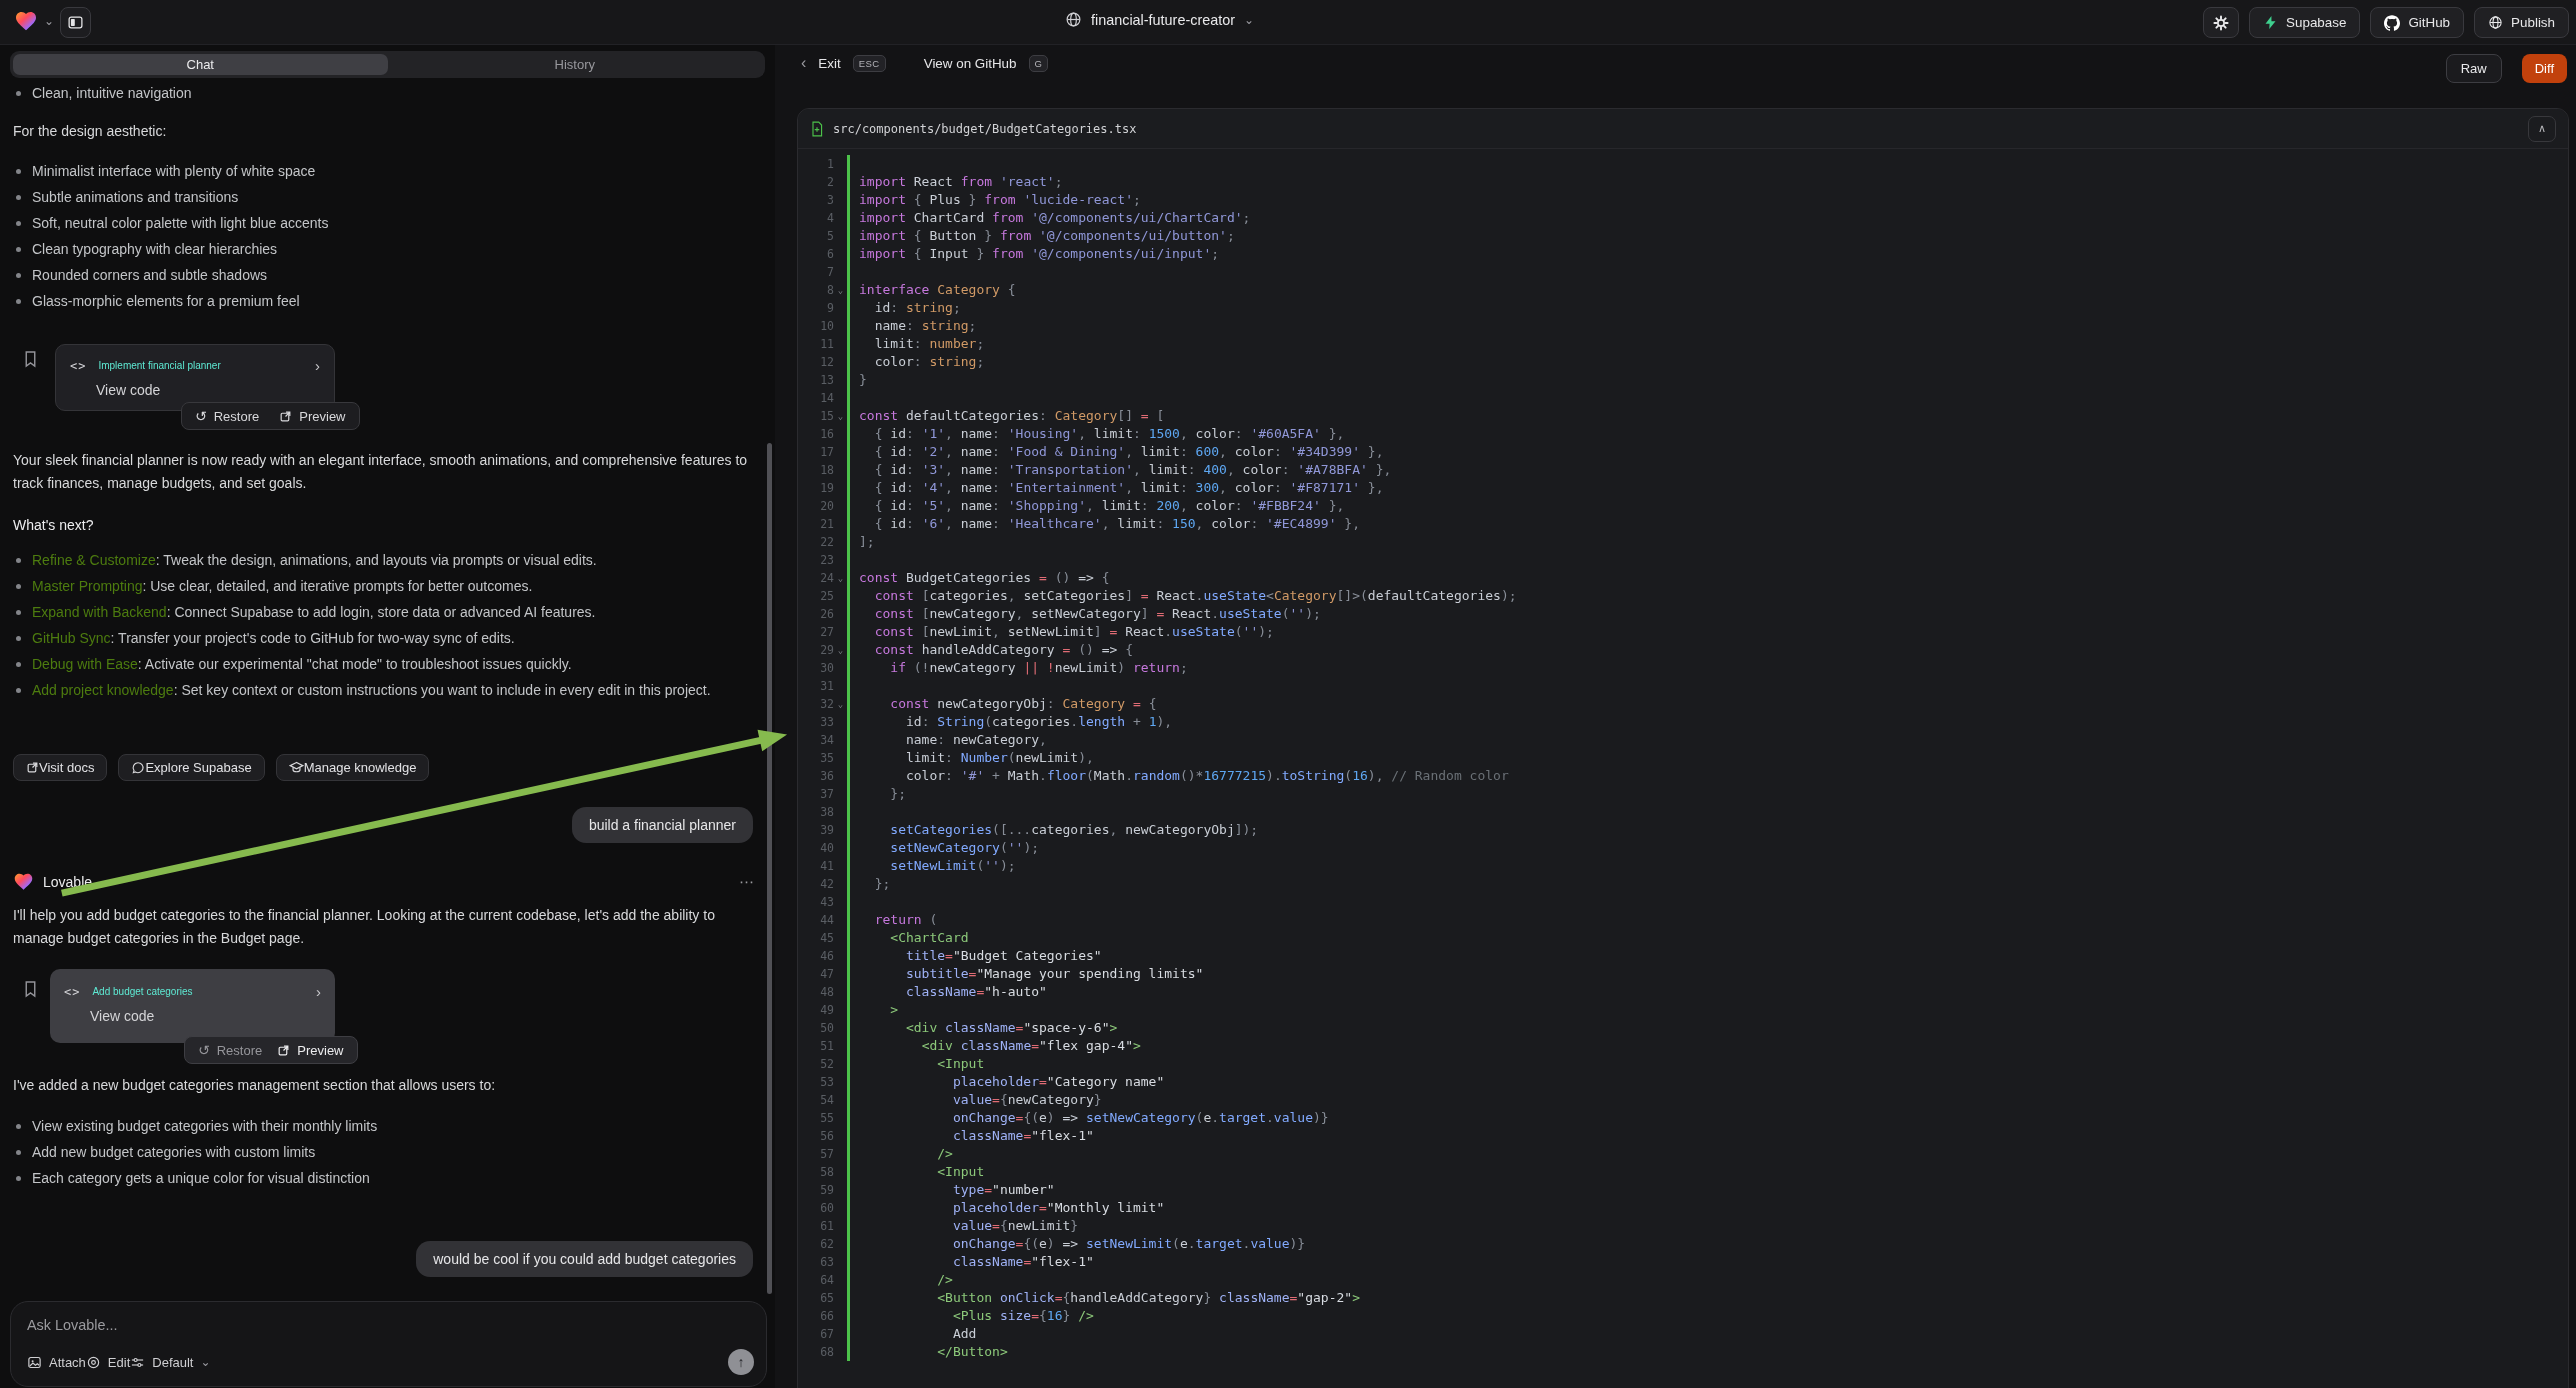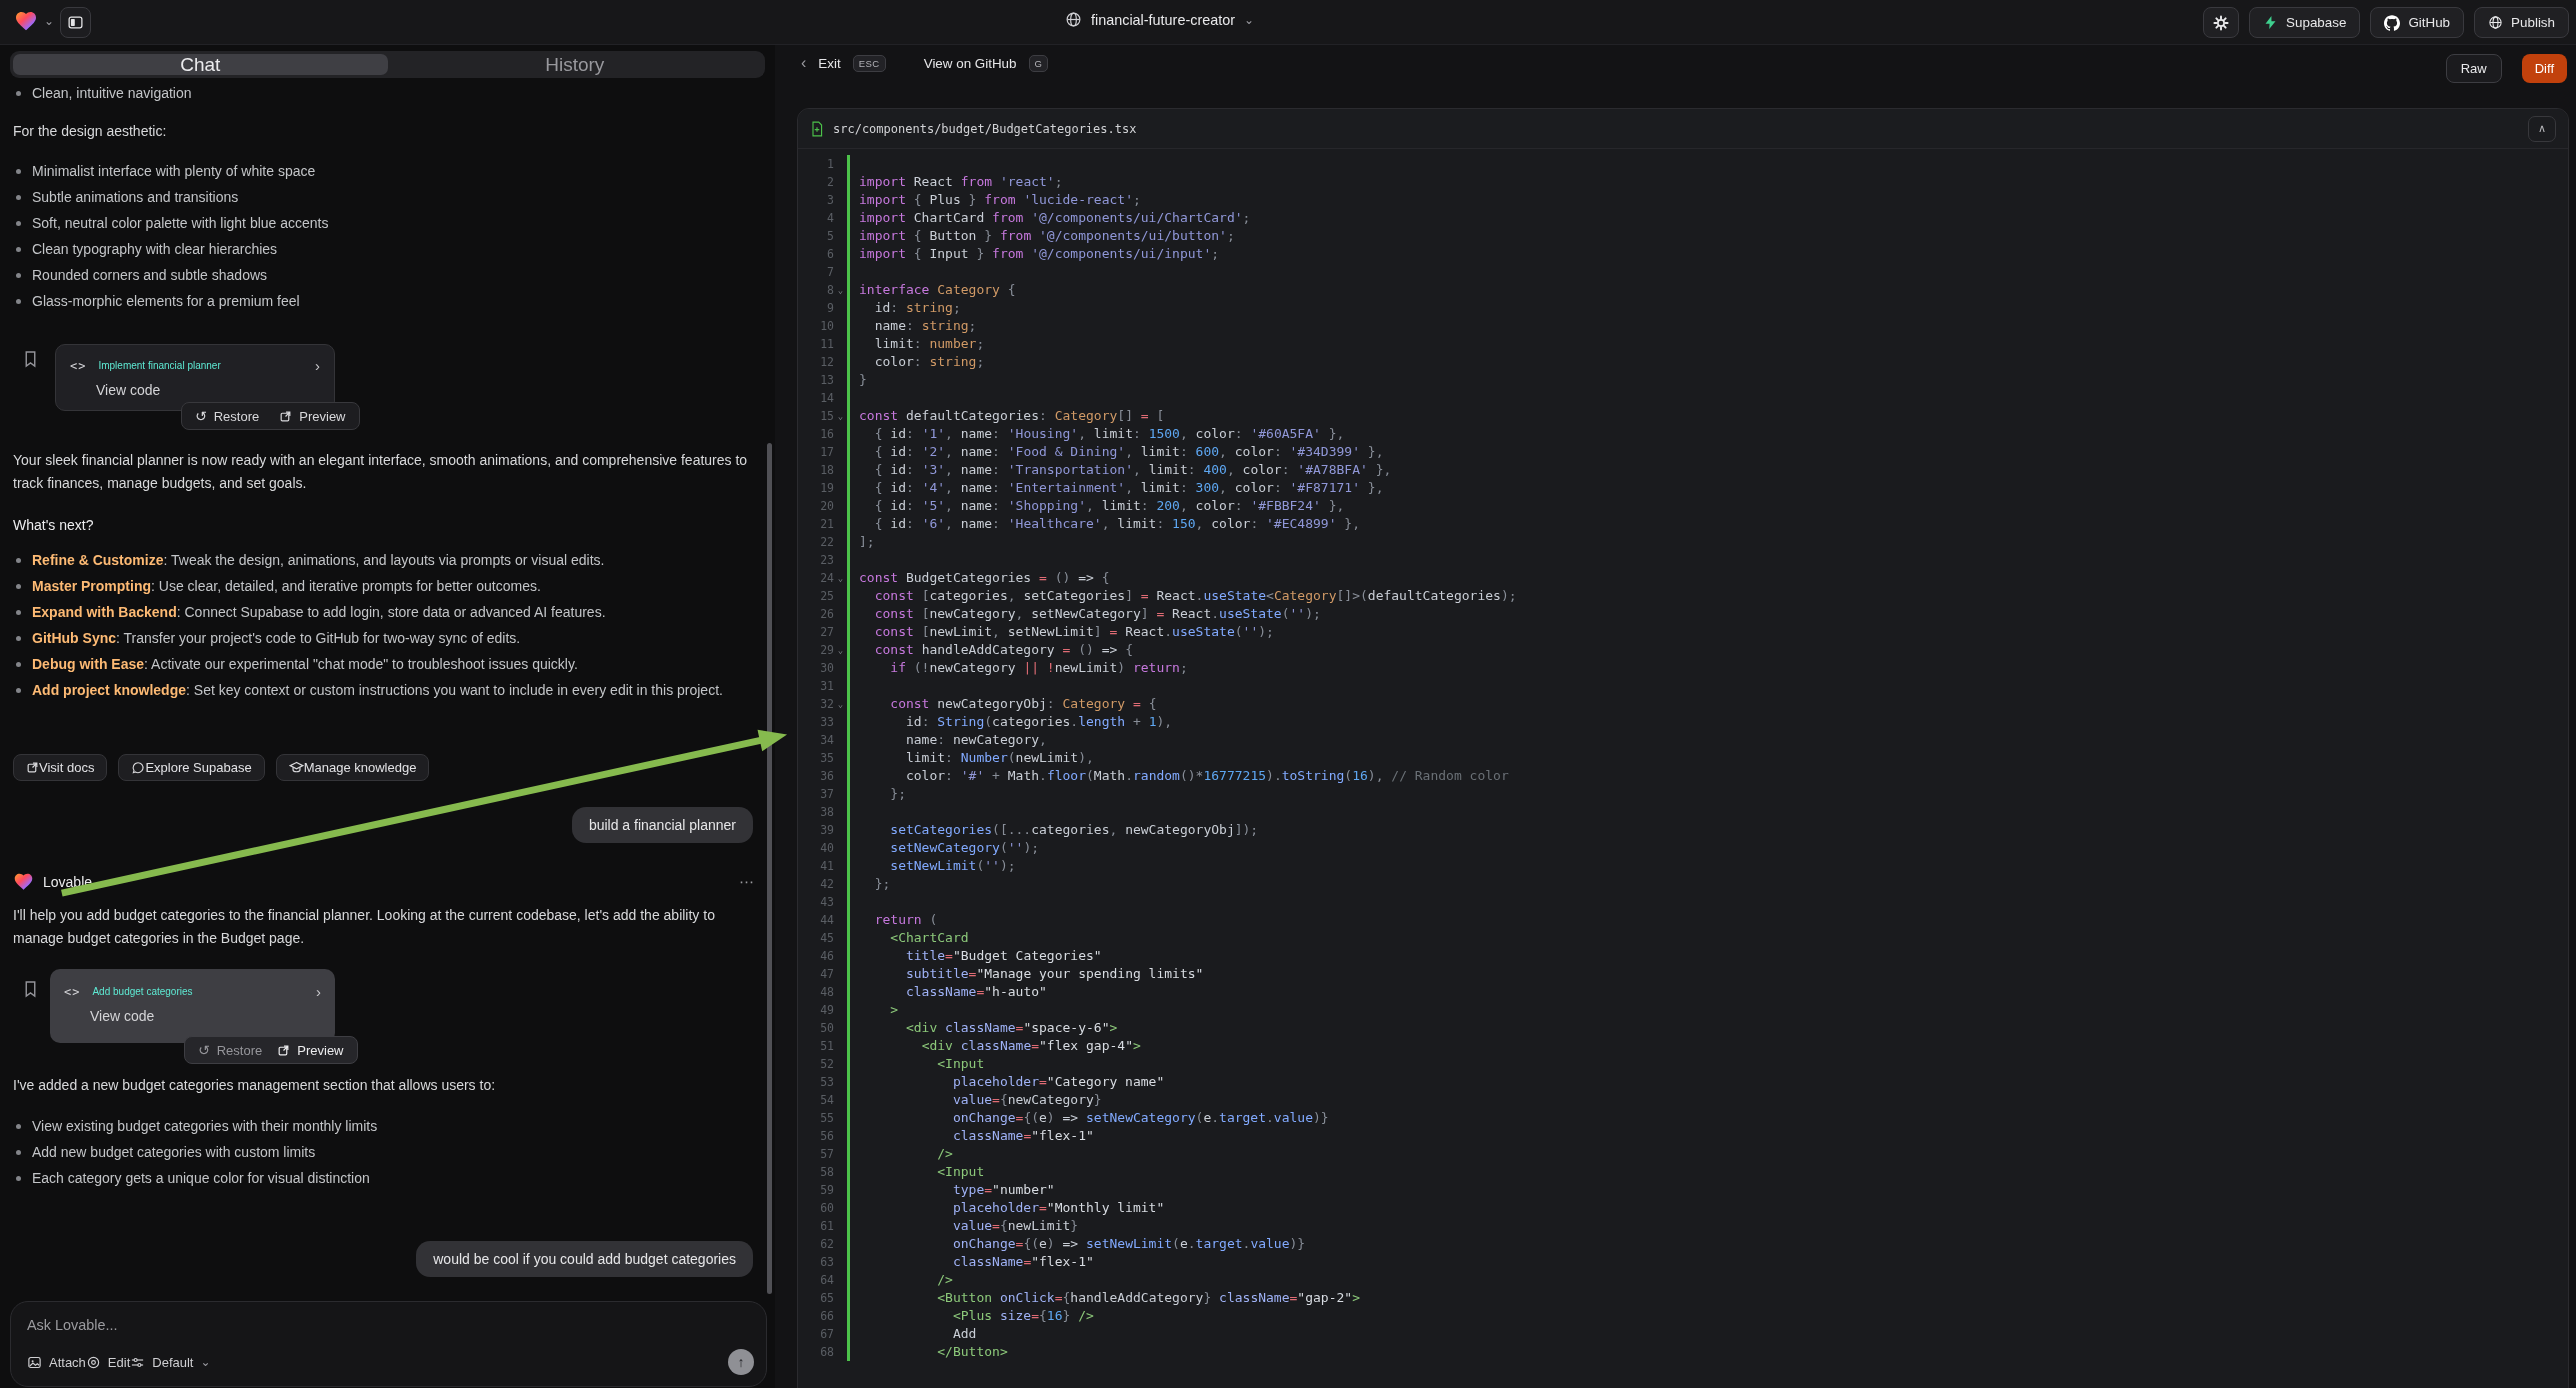--- a/index.html
+++ b/index.html
@@ -10,28 +10,28 @@
   .logo-wrap{position:absolute;left:14px;top:9px;display:flex;align-items:center;gap:6px}
   .chev{color:#9a9aa0;font-size:12px}
   .panel-btn{position:absolute;left:60px;top:7px;width:31px;height:31px;border:1px solid #39393e;border-radius:8px;background:#1d1d20;display:flex;align-items:center;justify-content:center}
   .title-wrap{position:absolute;left:1065px;top:11px;display:flex;align-items:center;gap:9px;color:#e9e9eb;font-size:14.4px}
   .tb-right{position:absolute;right:7px;top:7px;display:flex;align-items:center;gap:10px}
   .tb-btn{height:31px;border:1px solid #39393e;border-radius:8px;background:#202023;color:#e8e8ea;font-size:13.4px;display:flex;align-items:center;gap:8px;padding:0 13px}
   .tb-iconbtn{width:36px;height:31px;border:1px solid #39393e;border-radius:8px;background:#202023;display:flex;align-items:center;justify-content:center}
   
   .chat{position:absolute;left:0;top:45px;width:775px;height:1343px;background:#0e0e0f}
   .tabbar{position:absolute;left:10px;top:6px;right:10px;height:27px;background:#232326;border-radius:9px;padding:3px;display:flex}
-  .tab{flex:1;display:flex;align-items:center;justify-content:center;font-size:19px;color:#98989d;border-radius:7px}
+  .tab{flex:1;display:flex;align-items:center;justify-content:center;font-size:13px;color:#98989d;border-radius:7px}
   .tab.active{background:#3f3f44;color:#ececee}
   .chat p{font-size:14px;line-height:23px;color:#d8d9db}
   .chat ul{list-style:none}
   .chat li{position:relative;padding-left:32px;color:#c3c5c8;font-size:14px}
   .chat li::before{content:"";position:absolute;left:16px;top:11px;width:5px;height:5px;border-radius:50%;background:#83858a}
   .lh26 li{line-height:26px}
-  .chat li strong{color:#fdba74;font-weight:700}
+  .chat li strong{color:#4d7c0f;font-weight:400}
   .h-bold{font-size:14px;font-weight:400;color:#ededef}
   .msg-card{position:absolute;border-radius:10px}
   .card1{background:#202024;border:1px solid #343438}
   .card2{background:#3e3e43}
   .mc-row1{display:flex;align-items:center;gap:12px;padding:12px 14px 0 14px}
   .mc-code{font-family:"DejaVu Sans Mono",monospace;font-size:12px;color:#d2d2d6;letter-spacing:1px}
   .mc-title{font-size:10px;color:#5eead4;flex:1}
   .mc-chev{color:#c7c7cb;font-size:15px}
   .mc-view{padding:8px 14px 0 40px;font-size:14px;color:#d4d4d7}
   .pill{position:absolute;display:flex;align-items:center;gap:20px;padding:0 13px;height:28px;border-radius:8px;font-size:13px}

